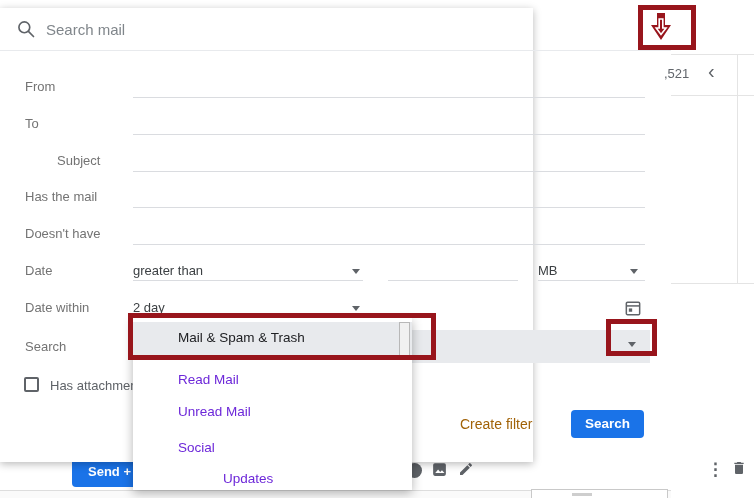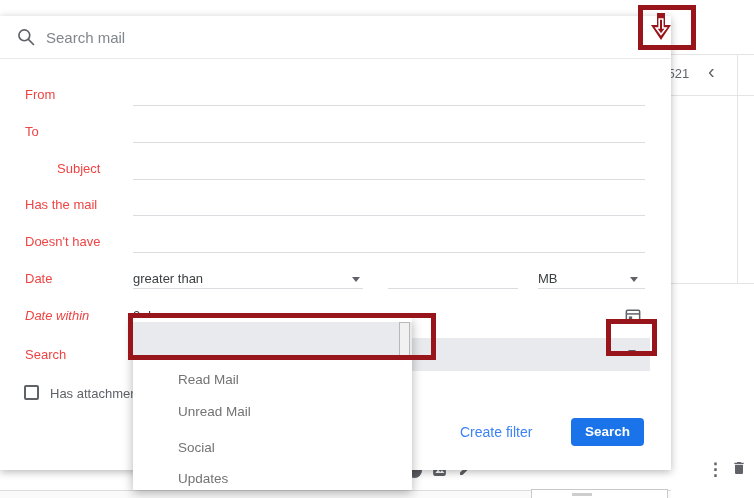--- a/index.html
+++ b/index.html
@@ -1,44 +1,44 @@
 <!DOCTYPE html>
 <html><head>
 <meta charset="utf-8">
 <style>
   html,body{margin:0;padding:0;background:#fff;}
   #screen{position:relative;width:754px;height:498px;background:#fff;overflow:hidden;
           font-family:"Liberation Sans", sans-serif;color:#3c4043;}
   .abs{position:absolute;}
   .hline{position:absolute;height:1px;background:#e4e4e4;}
   .vline{position:absolute;width:1px;background:#e4e4e4;}
-  .label{position:absolute;font-size:13px;color:#ef4444;white-space:nowrap;}
+  .label{position:absolute;font-size:13px;color:#737373;white-space:nowrap;}
   .value{position:absolute;font-size:13px;color:#3c4043;white-space:nowrap;}
   .underline{position:absolute;height:1px;background:#dadce0;}
   .caret{position:absolute;width:0;height:0;border-left:4px solid transparent;
          border-right:4px solid transparent;border-top:5px solid #5f6368;}
-  #panel{position:absolute;left:0;top:16px;width:671px;height:454px;background:#fff;
+  #panel{position:absolute;left:0;top:8px;width:533px;height:454px;background:#fff;
          box-shadow:0 2px 8px rgba(0,0,0,.28);z-index:10;}
   #searchbar-border{position:absolute;left:0;top:42px;width:671px;height:1px;background:#e8eaed;}
   #placeholder{position:absolute;left:46px;top:13px;font-size:15px;color:#80868b;}
   #scope-bar{position:absolute;left:133px;top:322px;width:517px;height:33px;background:#e8eaed;}
   #dropdown{position:absolute;left:133px;top:318px;width:279px;height:172px;background:#fff;
             box-shadow:0 3px 10px rgba(0,0,0,.3);z-index:20;overflow:hidden;}
-  .dd-item{position:absolute;left:45px;font-size:13.5px;color:#737373;white-space:nowrap;}
+  .dd-item{position:absolute;left:45px;font-size:13.5px;color:#6d28d9;white-space:nowrap;}
   #dd-highlight{position:absolute;left:0;top:4px;width:279px;height:33px;background:#e8eaed;}
   #dd-thumb{position:absolute;left:266px;top:4px;width:11px;height:37px;background:#f1f1f1;
             border:1px solid #b8b8b8;box-sizing:border-box;}
   .redbox{position:absolute;border:5px solid #98151c;box-sizing:border-box;z-index:30;background:transparent;}
   #send-btn{position:absolute;left:72px;top:456px;width:88px;height:31px;background:#1a73e8;
             border-radius:4px;z-index:5;color:#fff;font-size:13px;font-weight:bold;
             line-height:31px;padding-left:16px;box-sizing:border-box;}
   #search-btn{position:absolute;left:571px;top:402px;width:73px;height:28px;background:#1a73e8;
               border-radius:4px;color:#fff;font-size:13.5px;font-weight:bold;text-align:center;
               line-height:28px;}
-  #create-filter{position:absolute;left:460px;top:408px;font-size:14px;color:#3b82f6;}
+  #create-filter{position:absolute;left:460px;top:408px;font-size:14px;color:#a16207;}
   #checkbox{position:absolute;left:24px;top:369px;width:15px;height:15px;border:2px solid #5f6368;
             border-radius:2px;box-sizing:border-box;background:#fff;}
   #attach-label{position:absolute;left:50px;top:370px;width:83px;overflow:hidden;
                 font-size:13px;color:#5f6368;white-space:nowrap;}
   #pg-count{position:absolute;left:664px;top:66px;font-size:13px;color:#62666c;}
   #pg-prev{position:absolute;left:708px;top:60px;font-size:20px;color:#5f6368;}
   #tooltip-stub{position:absolute;left:531px;top:489px;width:137px;height:9px;background:#fff;
                 border:1px solid #c9c9c9;border-bottom:none;z-index:6;box-sizing:border-box;}
   #tooltip-smudge{position:absolute;left:40px;top:3px;width:20px;height:3px;background:#b9b9b9;opacity:.7;}
   #bottom-strip{position:absolute;left:0;top:491px;width:671px;height:7px;background:#fafafa;z-index:4;}
@@ -54,20 +54,21 @@
 
   <div class="hline" style="left:671px;top:54px;width:83px;"></div>
   <div id="pg-count">,521</div>
   <div id="pg-prev">‹</div>
   <div class="hline" style="left:671px;top:95px;width:83px;"></div>
   <div class="vline" style="left:737px;top:54px;height:229px;"></div>
   <div class="hline" style="left:671px;top:283px;width:83px;"></div>
 
   <div id="bottom-strip"></div>
   <div class="hline" style="left:0;top:490px;width:671px;background:#ddd;z-index:5;"></div>
+  <div id="send-btn">Send +</div>
   <div id="partial-icon"></div>
   <span class="tool-icon" style="left:431px;top:461px;">
     <svg width="17" height="17" viewBox="0 0 24 24">
         <rect x="3" y="3" width="18" height="18" rx="2.5" fill="#5f6368"></rect>
         <path d="M6 17l4-5 3 3.6L15.5 13l3.5 4z" fill="#fff"></path>
       </svg>
   </span>
   <span class="tool-icon" style="left:458px;top:461px;">
     <svg width="16" height="16" viewBox="0 0 24 24" fill="#5f6368">
         <path d="M3 17.25V21h3.75L17.8 9.94l-3.75-3.75L3 17.25zM20.7 7.04c.39-.39.39-1.02 0-1.41l-2.34-2.34a1 1 0 0 0-1.41 0l-1.83 1.83 3.75 3.75 1.83-1.83z"></path>
@@ -111,21 +112,21 @@
 
     <div class="label" style="left:25px;top:255px;">Date</div>
     <div class="value" style="left:133px;top:255px;">greater than</div>
     <div class="caret" style="left:352px;top:261px;"></div>
     <div class="underline" style="left:133px;top:272px;width:230px;"></div>
     <div class="underline" style="left:388px;top:272px;width:130px;"></div>
     <div class="value" style="left:538px;top:255px;">MB</div>
     <div class="caret" style="left:630px;top:261px;"></div>
     <div class="underline" style="left:538px;top:272px;width:107px;"></div>
 
-    <div class="label" style="left:25px;top:292px;font-style:italic;">Date within</div>
+    <div class="label" style="left:25px;top:292px;">Date within</div>
     <div class="value" style="left:133px;top:292px;">2 day</div>
     <div class="caret" style="left:352px;top:298px;"></div>
     <div class="underline" style="left:133px;top:309px;width:230px;"></div>
     <span class="abs" style="left:623px;top:290px;">
       <svg width="20" height="20" viewBox="0 0 24 24" fill="none" stroke="#5f6368" stroke-width="1.8">
           <rect x="4" y="5" width="16" height="15" rx="1.5"></rect>
           <line x1="4" y1="9.5" x2="20" y2="9.5"></line>
           <rect x="7" y="12.5" width="4" height="4" fill="#5f6368" stroke="none"></rect>
         </svg>
     </span>
@@ -136,24 +137,25 @@
 
     <div id="checkbox"></div>
     <div id="attach-label">Has attachment</div>
 
     <div id="create-filter">Create filter</div>
     <div id="search-btn">Search</div>
   </div>
 
   <div id="dropdown">
     <div id="dd-highlight"></div>
+    <div class="dd-item" style="top:12px;color:#202124;">Mail &amp; Spam &amp; Trash</div>
     <div class="dd-item" style="top:54px;">Read Mail</div>
     <div class="dd-item" style="top:86px;">Unread Mail</div>
     <div class="dd-item" style="top:122px;">Social</div>
-    <div class="dd-item" style="top:153px;">Updates</div>
+    <div class="dd-item" style="top:153px;margin-left:45px;">Updates</div>
     <div id="dd-thumb"></div>
   </div>
 
   <div class="redbox" style="left:128px;top:313px;width:308px;height:47px;"></div>
   <div class="redbox" style="left:606px;top:319px;width:51px;height:37px;"></div>
   <div class="redbox" style="left:638px;top:5px;width:58px;height:45px;"></div>
   <span class="abs" style="left:650px;top:12px;z-index:31;">
     <svg width="22" height="30" viewBox="0 0 22 30">
         <path d="M7 1 h8 v12 h6 L11 28 L1 13 h6 Z" fill="#98151c"></path>
         <path d="M9.2 7 h3.6 v9 h3.2 L11 22.5 L6.2 16 h3 Z" fill="none" stroke="#ffffff" stroke-width="1.6"></path>

